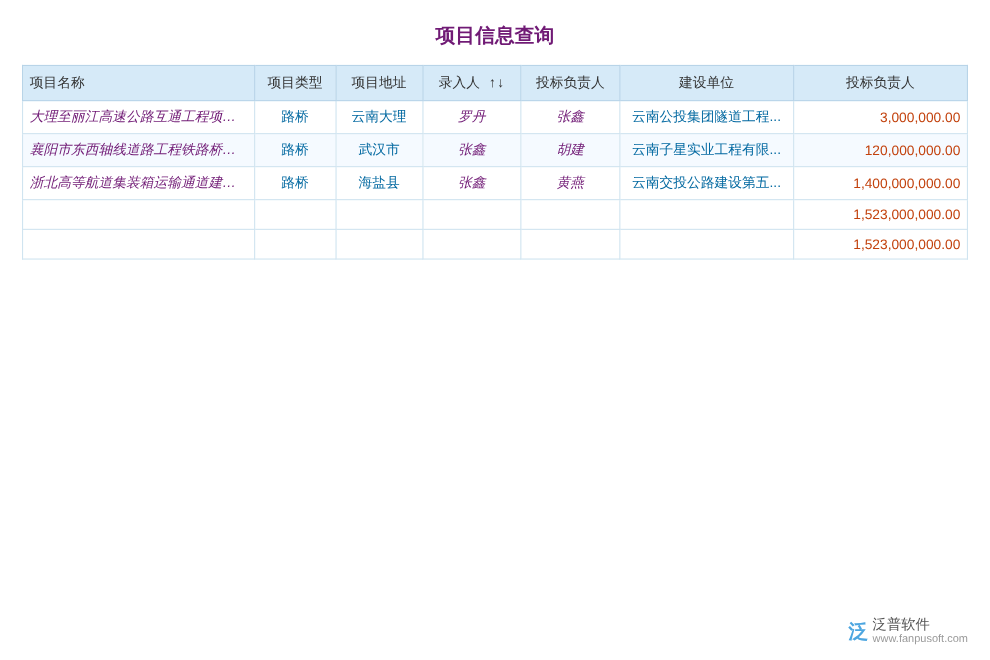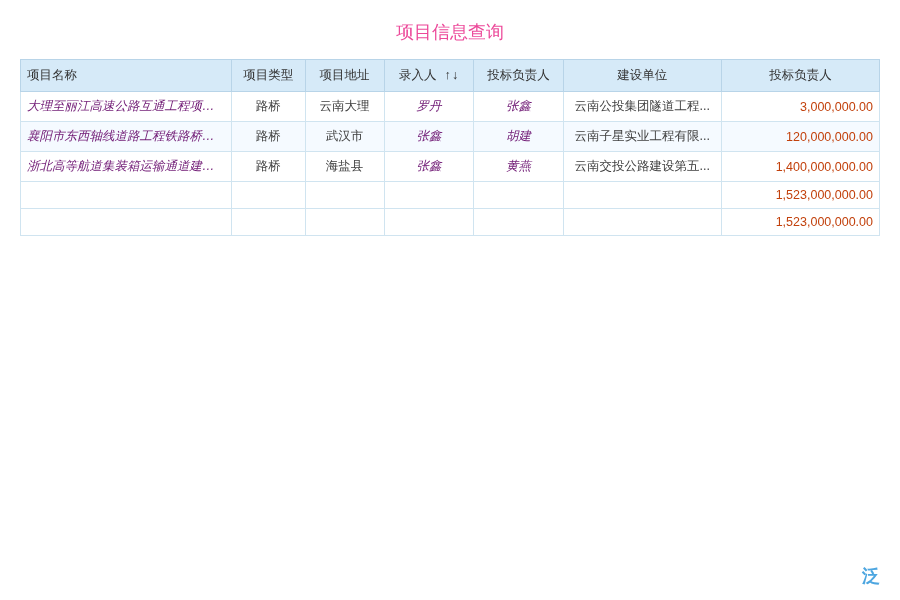--- a/index.html
+++ b/index.html
@@ -14,22 +14,22 @@
       background: #ffffff;
       font-family: "Microsoft YaHei", SimSun, sans-serif;
       font-size: 13px;
       overflow: hidden;
       position: relative;
     }
 
     .page-title {
       text-align: center;
       font-size: 18px;
-      font-weight: normal;
-      color: #ec4899;
+      font-weight: bold;
+      color: #701a75;
       padding: 20px 0 15px 0;
     }
 
     .table-wrapper {
       padding: 0 20px;
     }
 
     table {
       width: 100%;
       border-collapse: collapse;
@@ -55,21 +55,21 @@
     }
 
     tbody tr:nth-child(even) {
       background-color: #f5faff;
     }
 
     tbody td {
       padding: 6px 6px;
       border: 1px solid #d0e4f0;
       text-align: center;
-      color: #404040;
+      color: #0369a1;
       white-space: nowrap;
       overflow: hidden;
       text-overflow: ellipsis;
       max-width: 180px;
     }
 
     tbody td.link-blue {
       color: #701a75;
       cursor: pointer;
       font-style: italic;
@@ -195,13 +195,17 @@
           <td></td>
           <td></td>
           <td class="amount">1,523,000,000.00</td>
         </tr>
       </tbody>
   </table>
 </div>
 
 <div class="watermark">
   <div class="watermark-logo">泛</div>
+  <div class="watermark-text">
+    <span>泛普软件</span>
+    <span>www.fanpusoft.com</span>
+  </div>
 </div>
 
 </body></html>

